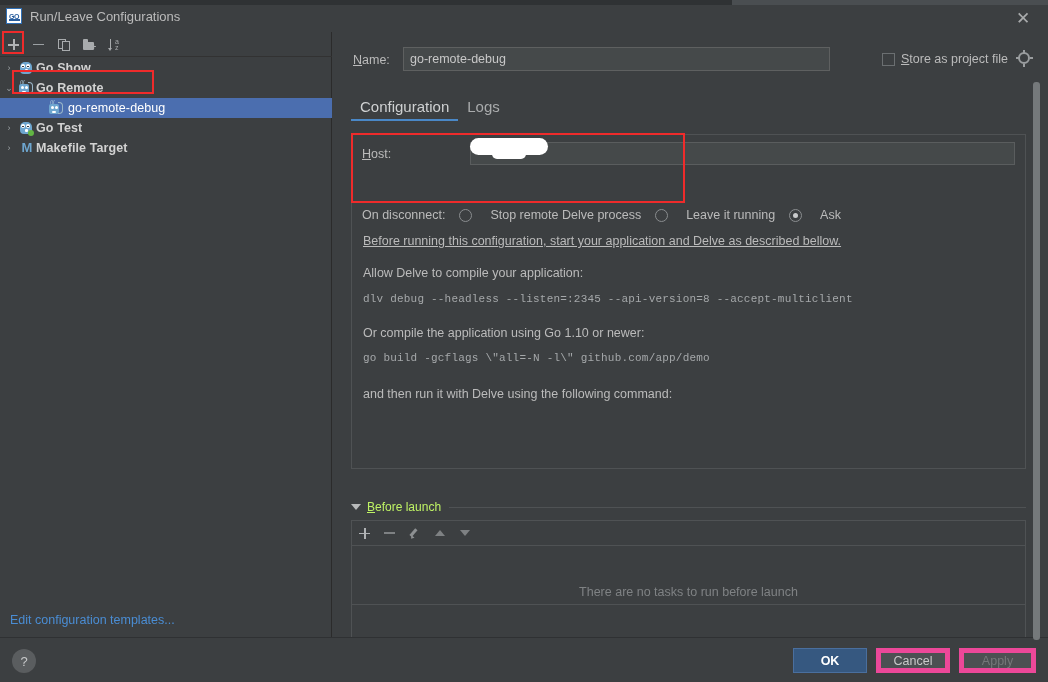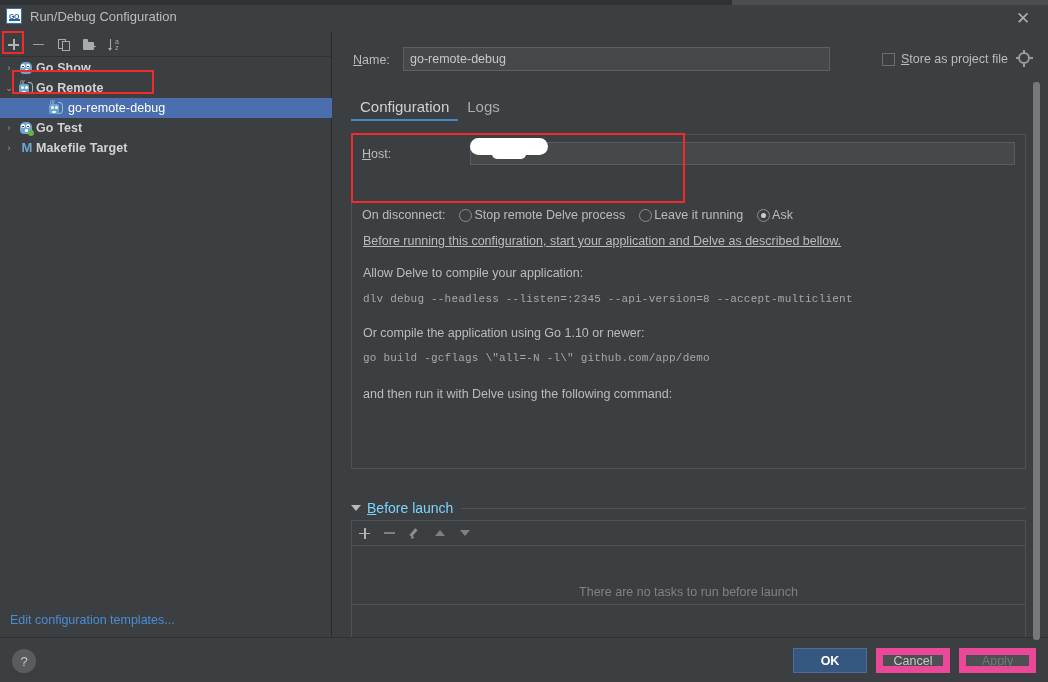--- a/index.html
+++ b/index.html
@@ -384,21 +384,21 @@
     width: 13px; height: 13px; border-radius: 50%;
     border: 1px solid #8a8d8f;
     background: #3c3f41;
     position: relative; flex: none;
   }
   .radio.sel:after {
     content: ''; position: absolute;
     left: 3px; top: 3px; width: 5px; height: 5px;
     background: #c9cbcc; border-radius: 50%;
   }
-  .radio-opt .rl { margin-left: 2px; }
+  .radio-opt .rl { margin-left: 18px; }
 
   .para {
     position: absolute; left: 11px;
     font-size: 12.5px; color: #bbbbbb;
   }
   .code {
     position: absolute; left: 11px;
     font-family: "Liberation Mono", "DejaVu Sans Mono", monospace;
     font-size: 11px; color: #a5a8aa;
     letter-spacing: 0.2px;
@@ -418,21 +418,21 @@
     display: flex; align-items: center; width: 675px;
     cursor: pointer;
   }
   .bl-tri {
     width: 0; height: 0;
     border-left: 5px solid transparent;
     border-right: 5px solid transparent;
     border-top: 6px solid #b8babb;
     margin-right: 6px;
   }
-  .bl-title { font-size: 14px; color: #7dd3fc; }
+  .bl-title { font-size: 12px; color: #bef264; }
   .bl-title u { text-decoration: underline; }
   .bl-line {
     flex: 1; height: 1px; background: #4f5254; margin-left: 8px;
   }
   .bl-toolbar {
     position: absolute; left: 18px; top: 488px;
     width: 675px; height: 25px;
     border: 1px solid #4f5254;
     border-bottom: none;
     display: flex; align-items: center;
@@ -507,21 +507,21 @@
     position: absolute; left: 12px; top: 11px;
     width: 24px; height: 24px; border-radius: 50%;
     background: #5a5d5f;
     color: #c7c9ca;
     display: flex; align-items: center; justify-content: center;
     font-size: 13px; cursor: pointer;
   }
   .btn {
     position: absolute; top: 10px;
     height: 25px;
-    border: 7px solid #ec4899;
+    border: 5px solid #ec4899;
     background: #4c5052;
     color: #c8c8c8;
     font-size: 12.5px;
     font-family: "Liberation Sans", sans-serif;
     cursor: pointer;
     display: flex; align-items: center; justify-content: center;
   }
   .btn-ok {
     left: 793px; width: 74px;
     background: #365880;
@@ -546,21 +546,21 @@
 <div class="window">
 
   <div class="top-band"></div>
   <div class="top-band-right"></div>
 
   <div class="titlebar">
     <div class="title-icon">
       <span>GO</span>
         <div class="bar"></div>
     </div>
-    <div class="title-text">Run/Debug Configuration</div>
+    <div class="title-text">Run/Leave Configurations</div>
     <div class="close-btn">✕</div>
   </div>
 
   <div class="left-panel">
 
     <div class="tree-toolbar">
       <div class="tb-btn tb-add">
         <div class="glyph-plus"></div>
       </div>
       <div class="tb-btn tb-remove">

